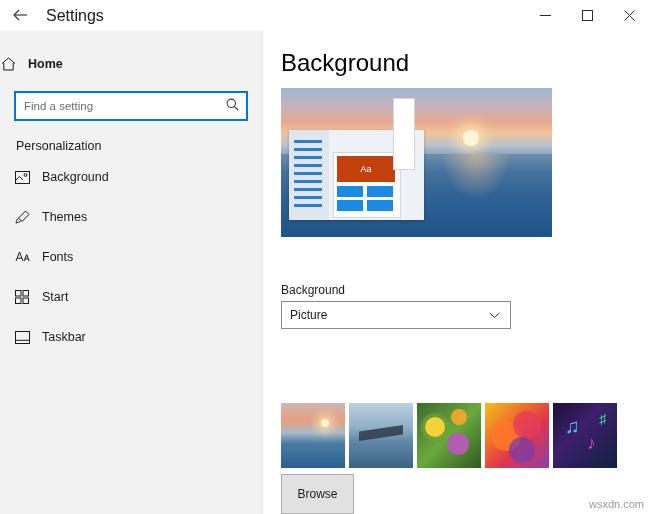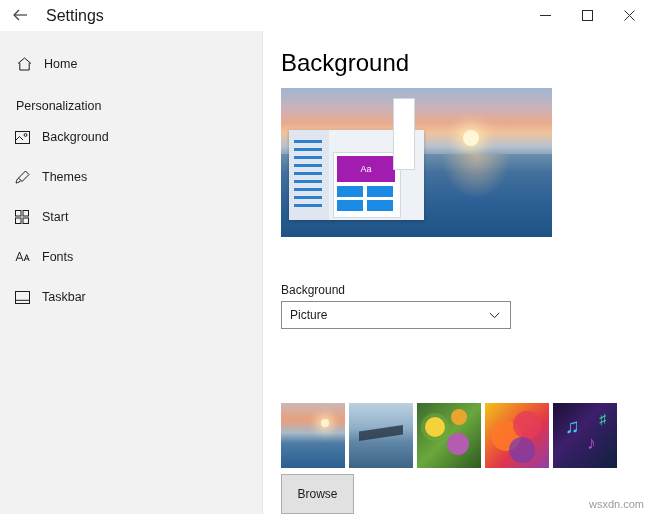--- a/index.html
+++ b/index.html
@@ -80,22 +80,23 @@
     left: 0; top: 31px;
     width: 262px; height: 483px;
     background: #f2f2f2;
     border-right: 1px solid #e6e6e6;
   }
   .home-row {
     display: flex;
     align-items: center;
     height: 34px;
     margin-top: 16px;
-    padding-left: 16px;
+    padding-left: 0;
     gap: 12px;
+    font-weight: bold;
   }
   .home-label {
     font-size: 12.5px;
     color: #1b1b1b;
   }
   .icon {
     width: 16px; height: 16px;
     display: inline-flex;
     align-items: center;
     justify-content: center;
@@ -215,21 +216,21 @@
     position: absolute;
     left: 44px; top: 22px;
     width: 66px; height: 64px;
     background: #ffffff;
     border: 1px solid #cfd8e2;
   }
   .mock-aa {
     position: absolute;
     left: 48px; top: 26px;
     width: 58px; height: 26px;
-    background: #a21caf;
+    background: #c2410c;
     color: #ffffff;
     font-size: 9px;
     display: flex; align-items: center; justify-content: center;
   }
   .mock-small-grid {
     position: absolute;
     left: 48px; top: 56px;
     width: 58px; height: 26px;
   }
   .mock-sq {
@@ -358,20 +359,29 @@
     <div class="home-row">
       <span class="icon">
         <svg width="15" height="14" viewBox="0 0 15 14" fill="none" stroke="#1b1b1b" stroke-width="1">
           <path d="M1 6.5 L7.5 1 L14 6.5"></path>
             <path d="M2.8 6 V13 H12.2 V6"></path>
         </svg>
       </span>
       <span class="home-label">Home</span>
     </div>
 
+    <div class="search-wrap">
+      <input class="search-input" type="text" placeholder="Find a setting" style="">
+      <span class="search-btn">
+        <svg width="13" height="13" viewBox="0 0 13 13" fill="none" stroke="#3a3a3a" stroke-width="1.1">
+          <circle cx="5.3" cy="5.3" r="4.2"></circle>
+            <path d="M8.5 8.5 L12 12"></path>
+        </svg>
+      </span>
+    </div>
 
     <div class="section-title">Personalization</div>
 
     <div class="nav-item">
       <span class="icon">
         <svg width="15" height="13" viewBox="0 0 15 13" fill="none" stroke="#1b1b1b" stroke-width="1">
           <rect x="0.5" y="0.5" width="14" height="12"></rect>
             <path d="M0.5 9.5 L4.5 5.5 L8 9"></path>
             <circle cx="10.5" cy="4" r="1.4"></circle>
         </svg>
@@ -382,44 +392,44 @@
 
 
     <div class="nav-item">
       <span class="icon">
         <svg width="15" height="14" viewBox="0 0 15 14" fill="none" stroke="#1b1b1b" stroke-width="1">
           <path d="M10.5 1 L14 4.5 L7 11.5 L3.5 8 Z"></path>
             <path d="M3.5 8 C2 9 1.5 11 1 13 C3 12.5 5 12 6 10.5"></path>
         </svg>
       </span>
       <span class="nav-label">Themes</span>
+    </div>
+
+    <div class="nav-item">
+      <span class="icon">
+        <svg width="15" height="14" viewBox="0 0 15 14" fill="none" stroke="#1b1b1b" stroke-width="1">
+          <path d="M1 11 L4.5 2 L8 11"></path>
+            <path d="M2.2 8.2 H6.8"></path>
+            <path d="M9.2 11 L11.7 4.6 L14.2 11"></path>
+            <path d="M10.1 8.9 H13.3"></path>
+        </svg>
+      </span>
+      <span class="nav-label">Fonts</span>
     </div>
 
     <div class="nav-item">
       <span class="icon">
         <svg width="14" height="14" viewBox="0 0 14 14" fill="none" stroke="#1b1b1b" stroke-width="1">
           <rect x="0.5" y="0.5" width="5.5" height="5.5"></rect>
             <rect x="8" y="0.5" width="5.5" height="5.5"></rect>
           <rect x="0.5" y="8" width="5.5" height="5.5"></rect>
             <rect x="8" y="8" width="5.5" height="5.5"></rect>
         </svg>
       </span>
       <span class="nav-label">Start</span>
-    </div>
-
-    <div class="nav-item">
-      <span class="icon">
-        <svg width="15" height="14" viewBox="0 0 15 14" fill="none" stroke="#1b1b1b" stroke-width="1">
-          <path d="M1 11 L4.5 2 L8 11"></path>
-            <path d="M2.2 8.2 H6.8"></path>
-            <path d="M9.2 11 L11.7 4.6 L14.2 11"></path>
-            <path d="M10.1 8.9 H13.3"></path>
-        </svg>
-      </span>
-      <span class="nav-label">Fonts</span>
     </div>
 
     <div class="nav-item">
       <span class="icon">
         <svg width="15" height="13" viewBox="0 0 15 13" fill="none" stroke="#1b1b1b" stroke-width="1">
           <rect x="0.5" y="0.5" width="14" height="12"></rect>
             <path d="M0.5 9.3 H14.5"></path>
         </svg>
       </span>
       <span class="nav-label">Taskbar</span>

